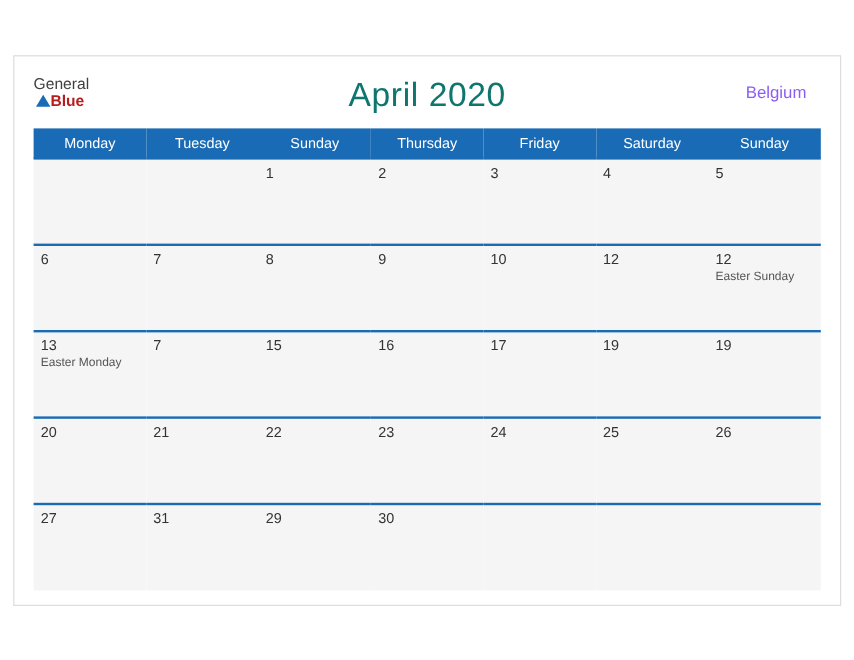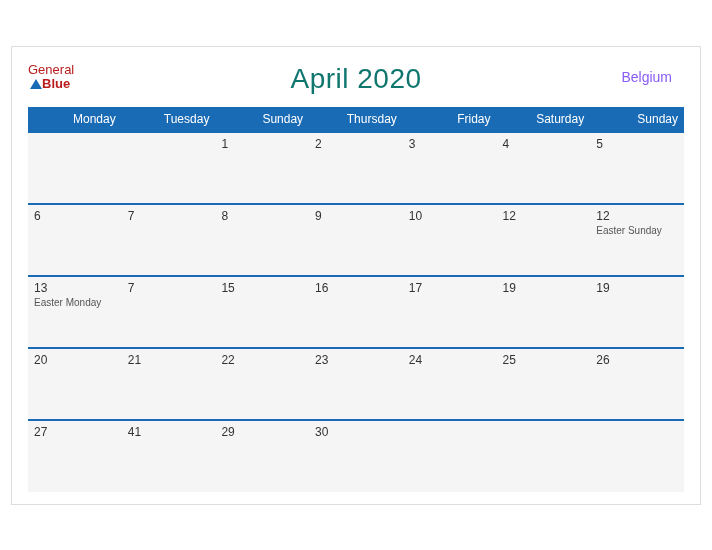--- a/index.html
+++ b/index.html
@@ -29,21 +29,21 @@
       position: absolute;
       left: 0;
       top: 0;
       display: flex;
       flex-direction: column;
       align-items: flex-start;
       line-height: 1.1;
     }
     .logo-general {
       font-size: 13px;
-      color: #b91c1c;
+      color: #404040;
       font-weight: normal;
     }
     .logo-blue {
       font-size: 13px;
       color: #b91c1c;
       font-weight: bold;
     }
     .logo-triangle {
       display: inline-block;
       width: 0;
@@ -70,21 +70,21 @@
     .calendar-grid {
       width: 100%;
       border-collapse: collapse;
     }
     .calendar-grid thead tr th {
       background: #1a6bb5;
       color: #fff;
       font-size: 12px;
       font-weight: normal;
       padding: 5px 6px;
-      text-align: right;
+      text-align: center;
       border: none;
     }
     .calendar-grid tbody tr {
       border-top: 2px solid #1a6bb5;
     }
     .calendar-grid tbody tr td {
       width: 14.28%;
       height: 72px;
       vertical-align: top;
       padding: 4px 6px;
@@ -222,21 +222,21 @@
           </td>
           <td>
             <span class="day-number">26</span>
           </td>
         </tr>
         <tr>
           <td>
             <span class="day-number">27</span>
           </td>
           <td>
-            <span class="day-number">41</span>
+            <span class="day-number">31</span>
           </td>
           <td>
             <span class="day-number">29</span>
           </td>
           <td>
             <span class="day-number">30</span>
           </td>
           <td></td>
           <td></td>
           <td></td>

